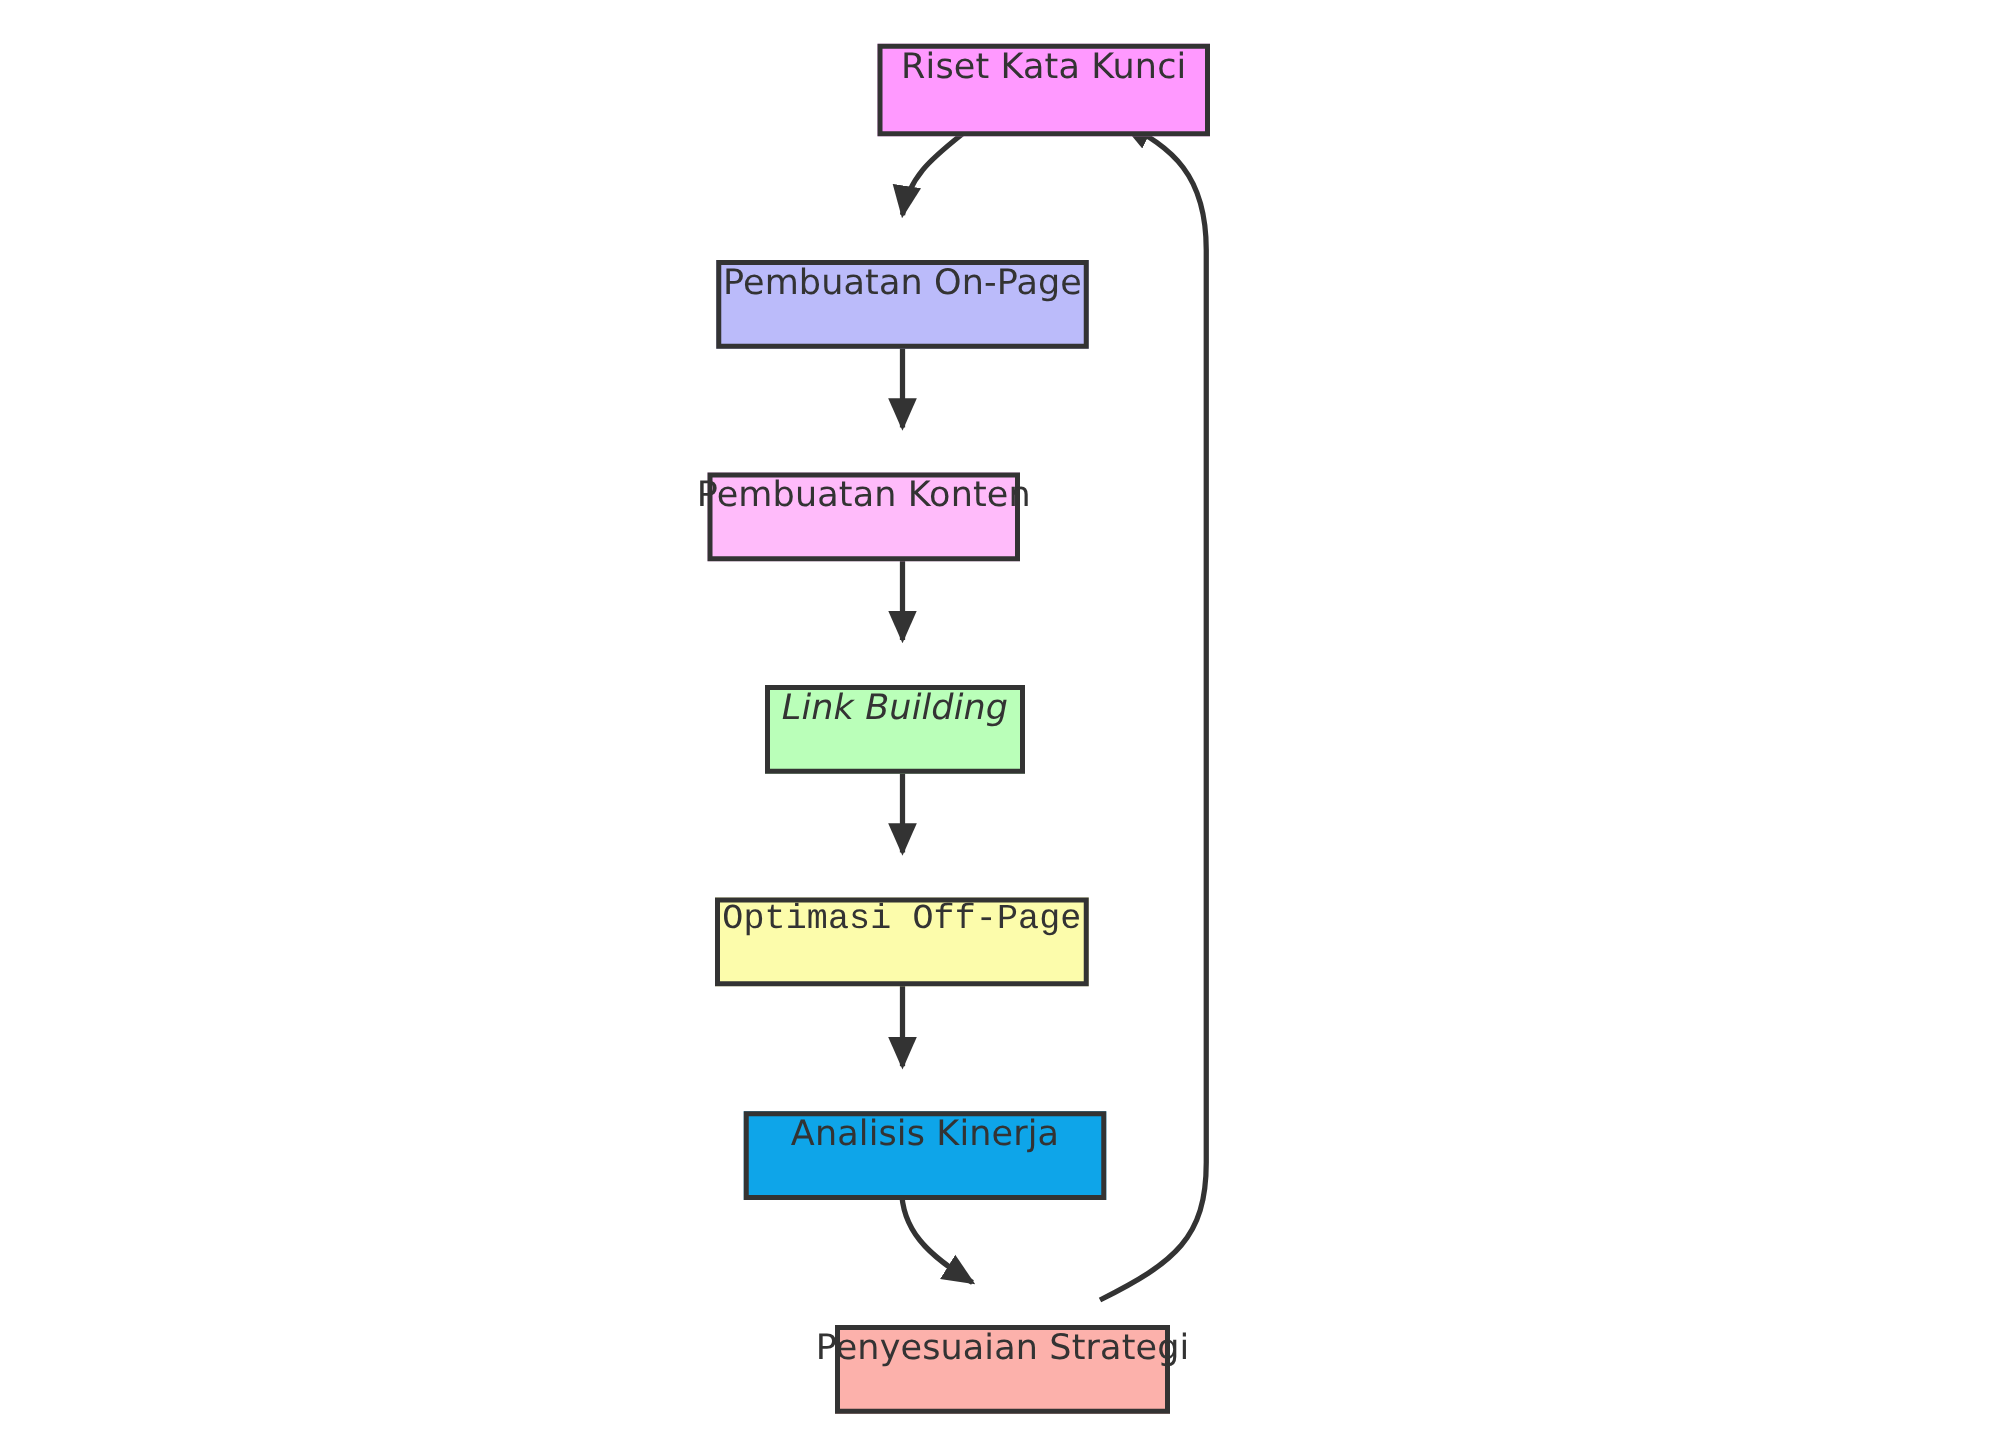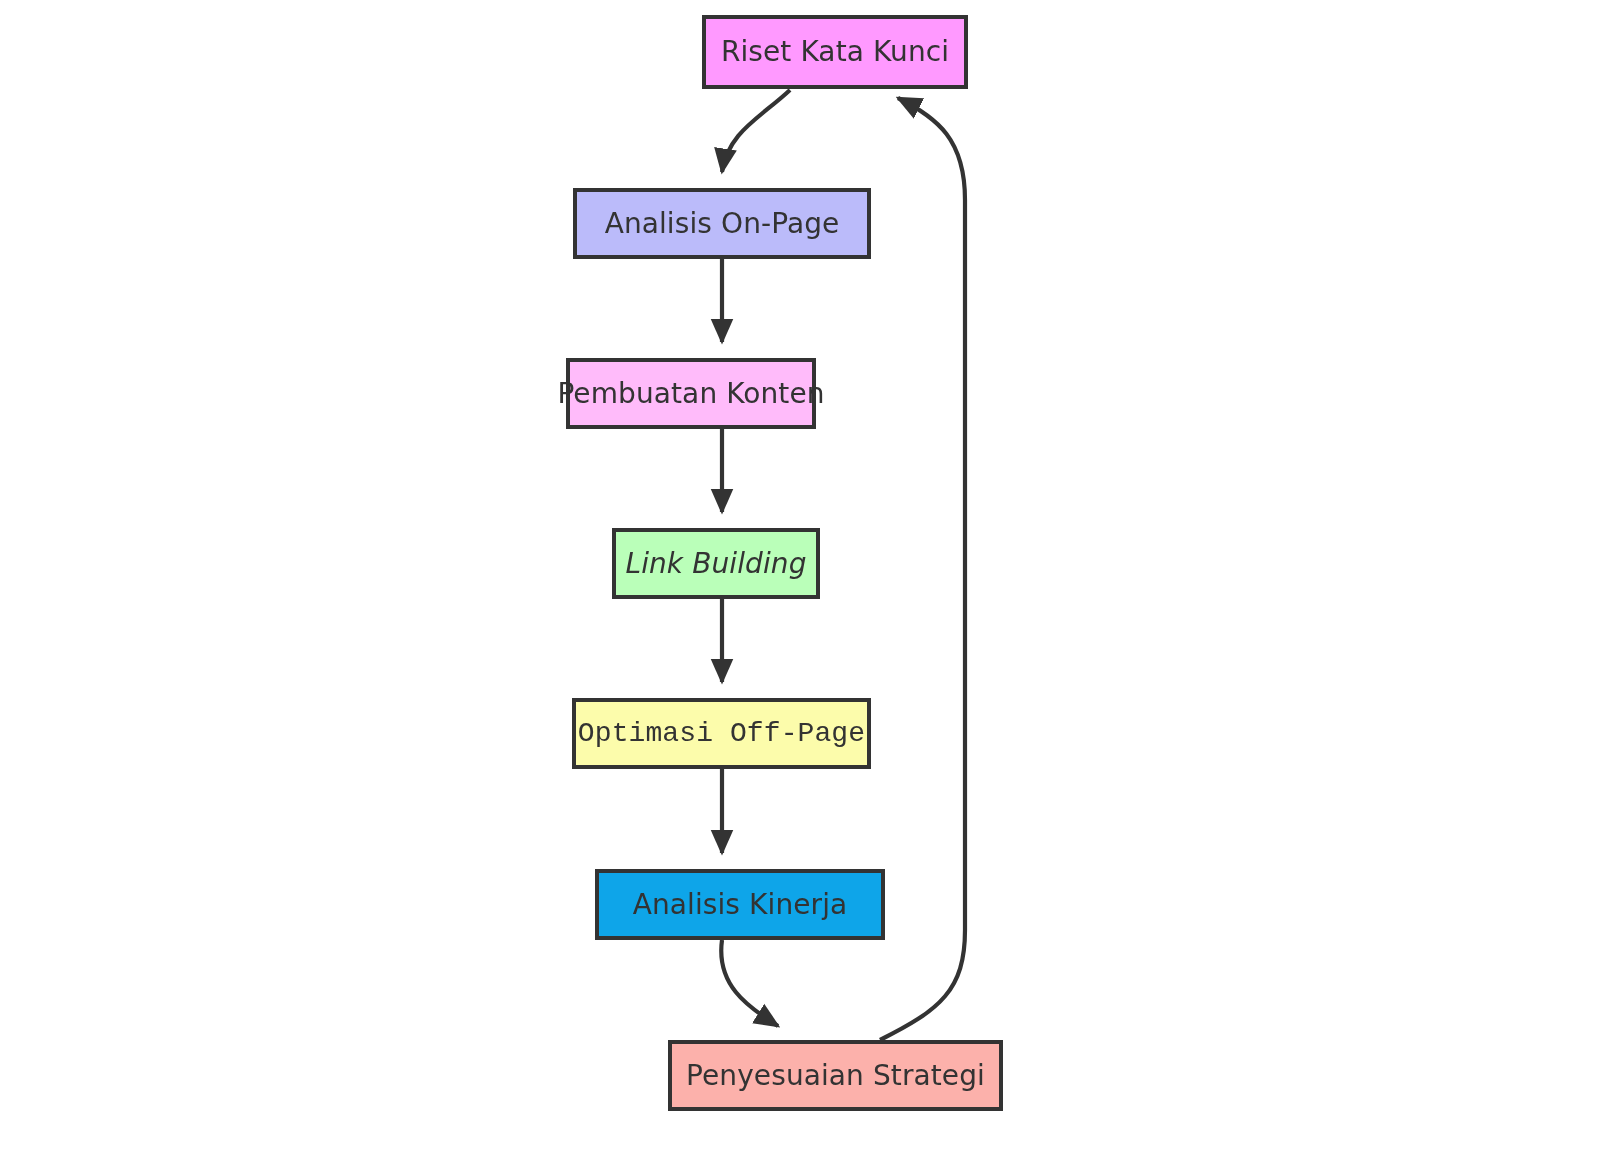--- a/index.html
+++ b/index.html
@@ -24,30 +24,30 @@
     top: 0;
     width: 1600px;
     height: 1150px;
     pointer-events: none;
   }
   .node {
     position: absolute;
     box-sizing: border-box;
     border: 4px solid #333333;
     display: flex;
-    align-items: center;
     justify-content: center;
     color: #333333;
     font-family: "DejaVu Sans", "Liberation Sans", sans-serif;
     font-size: 28px;
     font-weight: 400;
     line-height: 1;
     letter-spacing: 0.1px;
     white-space: nowrap;
     z-index: 2;
+    margin-top: 20px;
   }
   .node-label {
     display: block;
     padding: 0 14px;
   }
 </style>
 </head>
 <body>
 
 <div id="canvas">
@@ -72,36 +72,36 @@
     <path d="M 722 940 C 716 984, 746 1006, 778 1026" fill="none" stroke="#333333" stroke-width="4.2" marker-end="url(#arrow)"></path>
 
     <path d="M 880 1040 C 940 1010, 965 990, 965 930 L 965 200 C 965 140, 938 118, 898 98" fill="none" stroke="#333333" stroke-width="4.2" marker-end="url(#arrow)"></path>
   </svg>
 
   <div class="node" style="left:702px; top:15px; width:266px; height:74px; background:#ff99ff;">
     <span class="node-label">Riset Kata Kunci</span>
   </div>
 
   <div class="node" style="left:573px; top:188px; width:298px; height:71px; background:#bbbbfa;">
-    <span class="node-label">Analisis On-Page</span>
+    <span class="node-label">Pembuatan On-Page</span>
   </div>
 
   <div class="node" style="left:566px; top:358px; width:250px; height:71px; background:#ffbbfa;">
     <span class="node-label">Pembuatan Konten</span>
   </div>
 
   <div class="node" style="left:612px; top:528px; width:208px; height:71px; background:#baffb9;font-style:italic;">
     <span class="node-label">Link Building</span>
   </div>
 
   <div class="node" style="left:572px; top:698px; width:299px; height:71px; background:#fcfcab;font-family:Liberation Mono, monospace;">
     <span class="node-label">Optimasi Off-Page</span>
   </div>
 
   <div class="node" style="left:595px; top:869px; width:290px; height:71px; background:#0ea5e9;">
     <span class="node-label">Analisis Kinerja</span>
   </div>
 
-  <div class="node" style="left:668px; top:1040px; width:335px; height:71px; background:#fcb1ab;">
+  <div class="node" style="left:668px; top:1040px; width:268px; height:71px; background:#fcb1ab;">
     <span class="node-label">Penyesuaian Strategi</span>
   </div>
 
 </div>
 
 </body></html>

